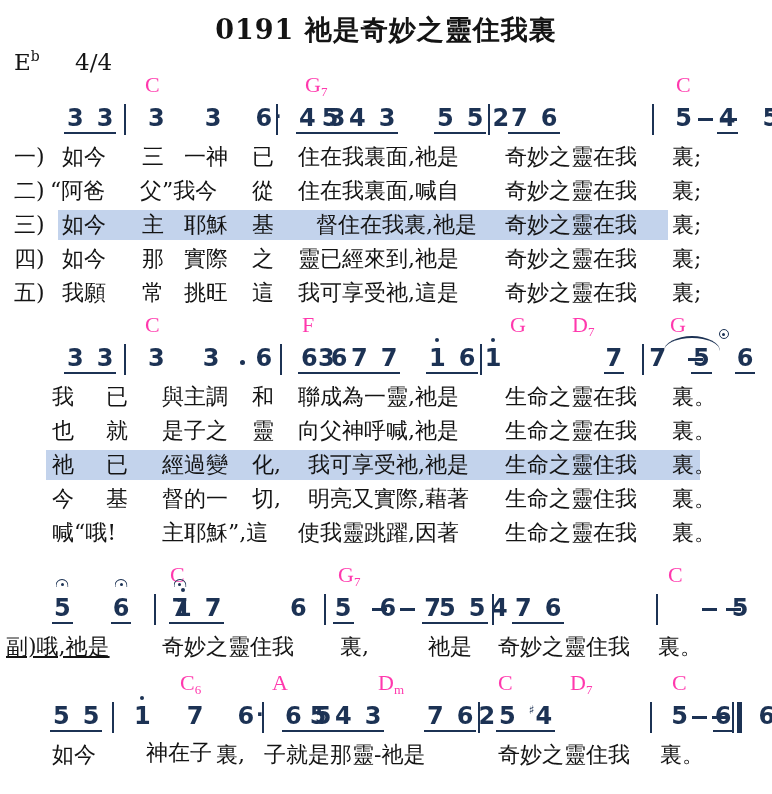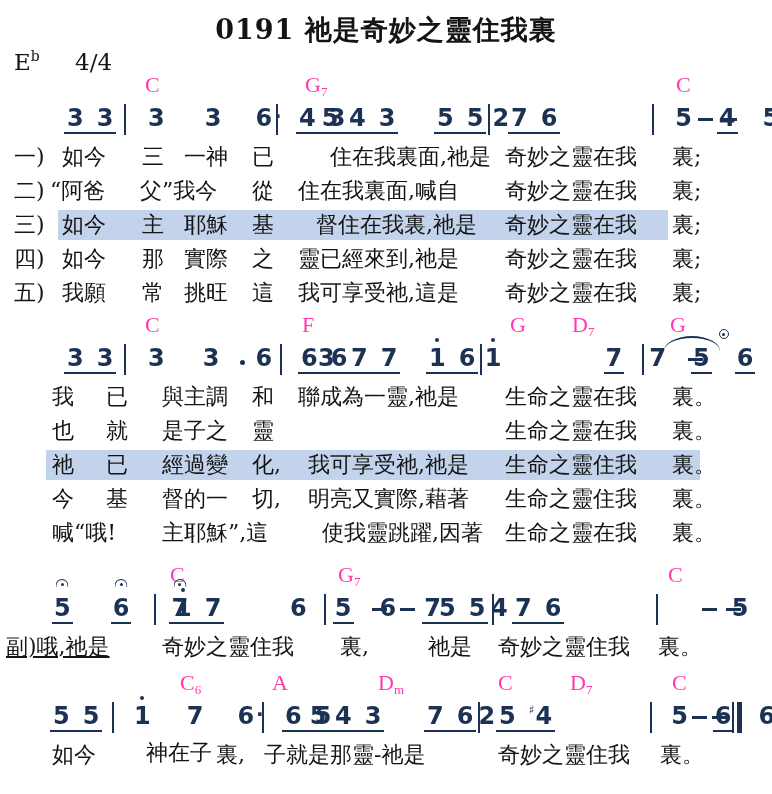--- a/index.html
+++ b/index.html
@@ -82,21 +82,21 @@
           <span class="note"><span class="d">7</span></span>
           <span class="note"><span class="d">6</span></span>
         </span><span class="note mtok" style="left: 560px;"><span class="d">5</span></span><span class="note mtok u" style="left: 583px;"><span class="d">4</span></span><span class="note mtok" style="left: 606px;"><span class="d">5</span></span><span class="barx" style="left: 652px;"></span><span class="dashx" style="left: 698px;"></span><span class="dashx" style="left: 722px;"></span></div>
       <div class="lyricblock">
         <div class="lyr">
           <span class="seg" style="left: 14px;">一)</span>
           <span class="seg" style="left: 62px;">如今</span>
           <span class="seg" style="left: 142px;">三</span>
           <span class="seg" style="left: 184px;">一神</span>
           <span class="seg" style="left: 252px;">已</span>
-          <span class="seg" style="left: 298px; margin-left: 32px;">住在我裏面,祂是</span>
+          <span class="seg" style="left: 298px;">住在我裏面,祂是</span>
           <span class="seg" style="left: 505px;">奇妙之靈在我</span>
           <span class="seg" style="left: 672px;">裏;</span>
         </div>
         <div class="lyr">
           <span class="seg" style="left: 14px;">二)</span>
           <span class="seg" style="left: 50px;">“阿爸</span>
           <span class="seg" style="left: 140px;">父”我今</span>
           <span class="seg" style="left: 252px;">從</span>
           <span class="seg" style="left: 298px;">住在我裏面,喊自</span>
           <span class="seg" style="left: 505px;">奇妙之靈在我</span>
@@ -164,20 +164,21 @@
           <span class="seg" style="left: 252px;">和</span>
           <span class="seg" style="left: 298px;">聯成為一靈,祂是</span>
           <span class="seg" style="left: 505px;">生命之靈在我</span>
           <span class="seg" style="left: 672px;">裏。</span>
         </div>
         <div class="lyr">
           <span class="seg" style="left: 52px;">也</span>
           <span class="seg" style="left: 106px;">就</span>
           <span class="seg" style="left: 162px;">是子之</span>
           <span class="seg" style="left: 252px;">靈</span>
+          <span class="seg" style="left: 298px;">向父神呼喊,祂是</span>
           <span class="seg" style="left: 505px;">生命之靈在我</span>
           <span class="seg" style="left: 672px;">裏。</span>
         </div>
         <div class="lyr">
           <div class="hlbar" style="left: 46px; width: 654px;"></div>
           <span class="seg" style="left: 52px;">祂</span>
           <span class="seg" style="left: 106px;">已</span>
           <span class="seg" style="left: 162px;">經過變</span>
           <span class="seg" style="left: 252px;">化,</span>
           <span class="seg" style="left: 308px;">我可享受祂,祂是</span>
@@ -189,21 +190,21 @@
           <span class="seg" style="left: 106px;">基</span>
           <span class="seg" style="left: 162px;">督的一</span>
           <span class="seg" style="left: 252px;">切,</span>
           <span class="seg" style="left: 308px;">明亮又實際,藉著</span>
           <span class="seg" style="left: 505px;">生命之靈住我</span>
           <span class="seg" style="left: 672px;">裏。</span>
         </div>
         <div class="lyr">
           <span class="seg" style="left: 52px;">喊“哦!</span>
           <span class="seg" style="left: 162px;">主耶穌”,這</span>
-          <span class="seg" style="left: 298px; margin-left: 24px;">使我靈跳躍,因著</span>
+          <span class="seg" style="left: 298px;">使我靈跳躍,因著</span>
           <span class="seg" style="left: 505px;">生命之靈在我</span>
           <span class="seg" style="left: 672px;">裏。</span>
         </div>
       </div>
     </div>
   <div class="system" id="sys2" style="top:564px">
       <div class="chordrow">
         <span class="chord" style="left: 170px;">C</span>
         <span class="chord" style="left: 338px;">G<sub class="cs">7</sub></span>
         <span class="chord" style="left: 668px;">C</span>

